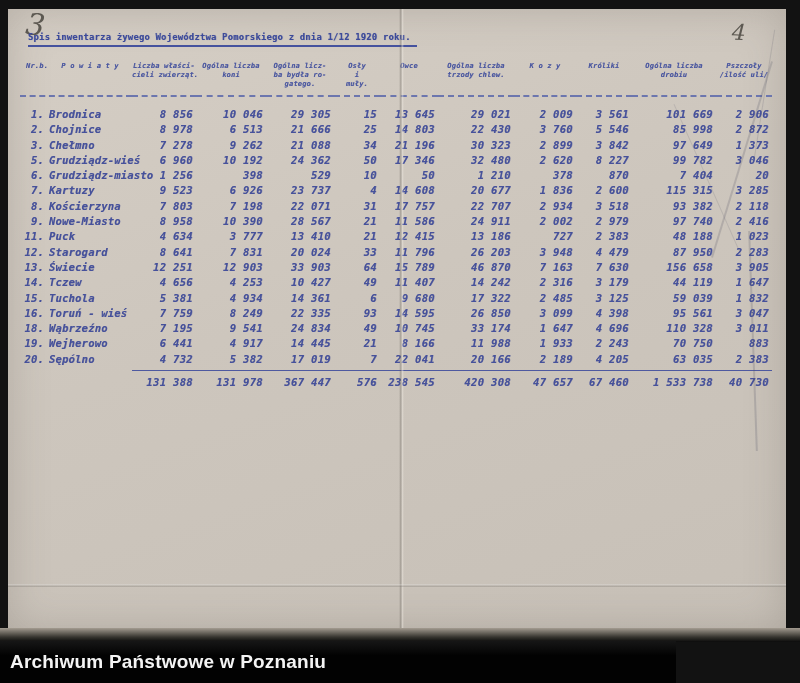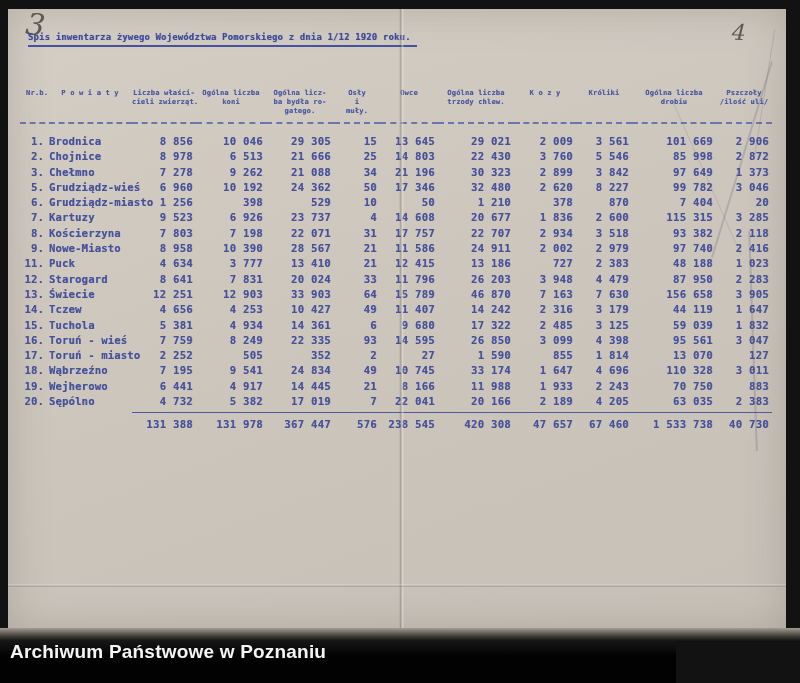--- a/index.html
+++ b/index.html
@@ -19,23 +19,24 @@
   
   .doc-title{
     position:absolute;left:20px;top:23px;
     font-size:8.8px;font-weight:bold;letter-spacing:0.25px;
     color:#3c4a9a;border-bottom:2px solid #45529e;padding:0 6px 2.5px 0;
     text-shadow:0.4px 0.4px 0.7px rgba(60,74,154,0.55);
     white-space:pre;
   }
   
   table.inv{
-    position:absolute;left:12px;top:76px;width:752px;
+    position:absolute;left:12px;top:49px;width:752px;
     border-collapse:collapse;table-layout:fixed;
     color:#46519b;
+    font-style:italic;
   }
   table.inv th{
     font-size:7px;line-height:9px;font-weight:bold;
     vertical-align:top;white-space:pre;
     padding:4px 0 6px 0;border-bottom:2px dashed #6c76ae;
     letter-spacing:0.2px;color:#4a57a0;
     text-shadow:0.3px 0.3px 0.5px rgba(70,81,155,0.45);
     overflow:visible;
   }
   table.inv th:first-child{text-align:left;padding-left:6px;}
@@ -68,21 +69,21 @@
   .crease-c{left:699px;top:88px;width:1px;height:165px;transform:rotate(-24deg);background:rgba(82,82,98,0.16);}
   .crease-d{left:756px;top:20px;width:1px;height:130px;transform:rotate(9deg);background:rgba(82,82,98,0.18);}
   
   .shadow-strip{
     position:absolute;left:0;top:628px;width:800px;height:14px;
     background:linear-gradient(#a39b90,#36342f 65%,#0b0b0b);
   }
   .footer-bar{
     position:absolute;left:0;top:641px;width:676px;height:42px;
     background:linear-gradient(#161616,#020202 35%);
-    display:flex;align-items:flex-start;text-decoration:underline;
+    display:flex;align-items:center;text-decoration:underline;
   }
   .footer-bar span{
     color:#f4f4f4;font-family:"Liberation Sans",sans-serif;
     font-weight:bold;font-size:19px;padding-left:10px;letter-spacing:0.2px;
   }
 </style>
 </head>
 <body>
 
 <div class="paper">
@@ -306,33 +307,20 @@
           <td>22 335</td>
           <td>93</td>
           <td>14 595</td>
           <td>26 850</td>
           <td>3 099</td>
           <td>4 398</td>
           <td>95 561</td>
           <td>3 047</td>
         </tr>
         <tr>
-          <td><span class="no">17.</span><span>Toruń - miasto</span></td>
-          <td>2 252</td>
-          <td>505</td>
-          <td>352</td>
-          <td>2</td>
-          <td>27</td>
-          <td>1 590</td>
-          <td>855</td>
-          <td>1 814</td>
-          <td>13 070</td>
-          <td>127</td>
-        </tr>
-        <tr>
           <td><span class="no">18.</span><span>Wąbrzeźno</span></td>
           <td>7 195</td>
           <td>9 541</td>
           <td>24 834</td>
           <td>49</td>
           <td>10 745</td>
           <td>33 174</td>
           <td>1 647</td>
           <td>4 696</td>
           <td>110 328</td>

